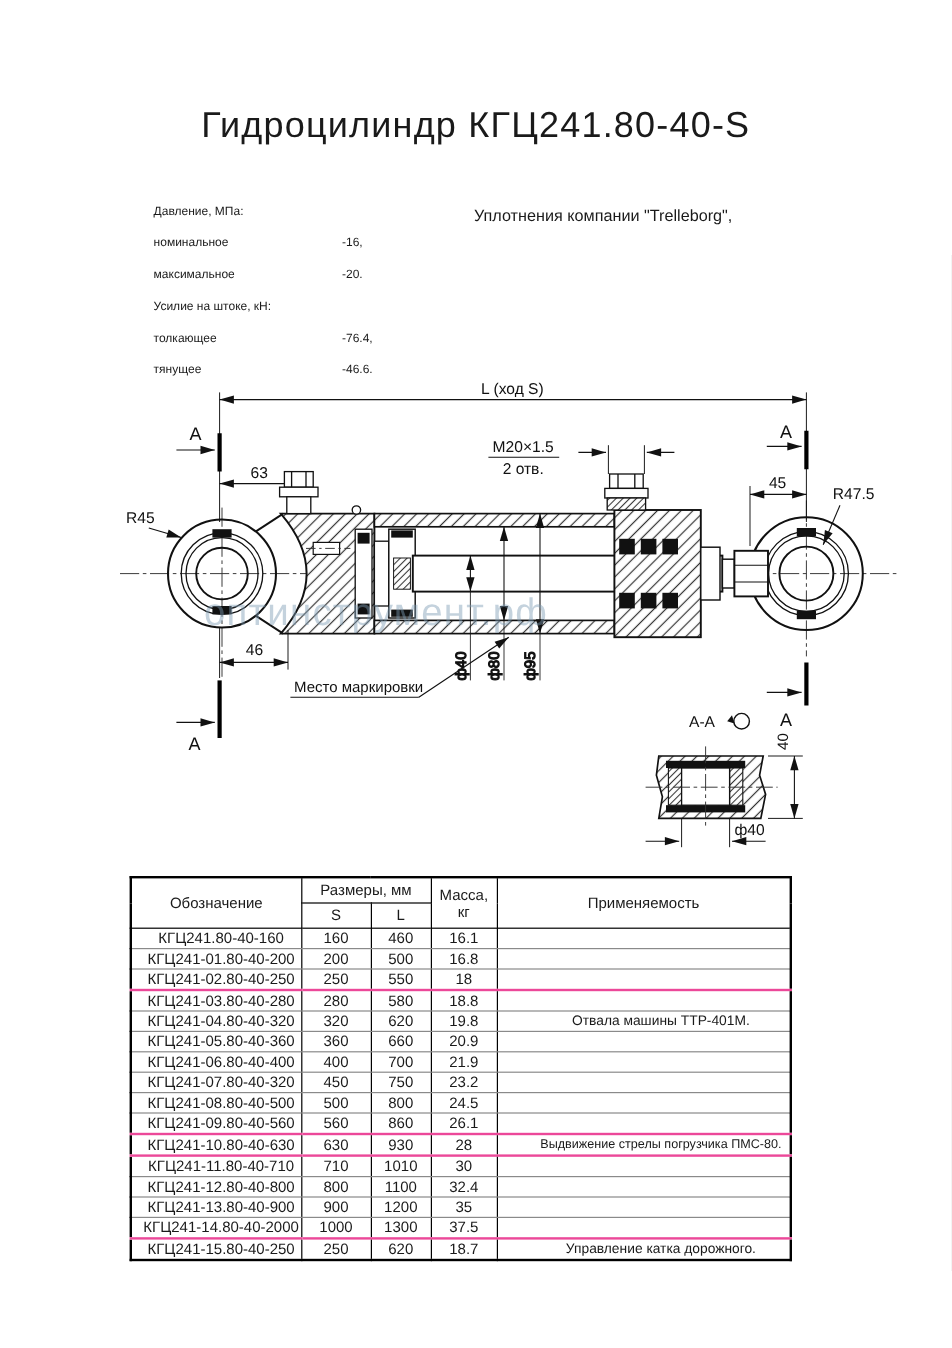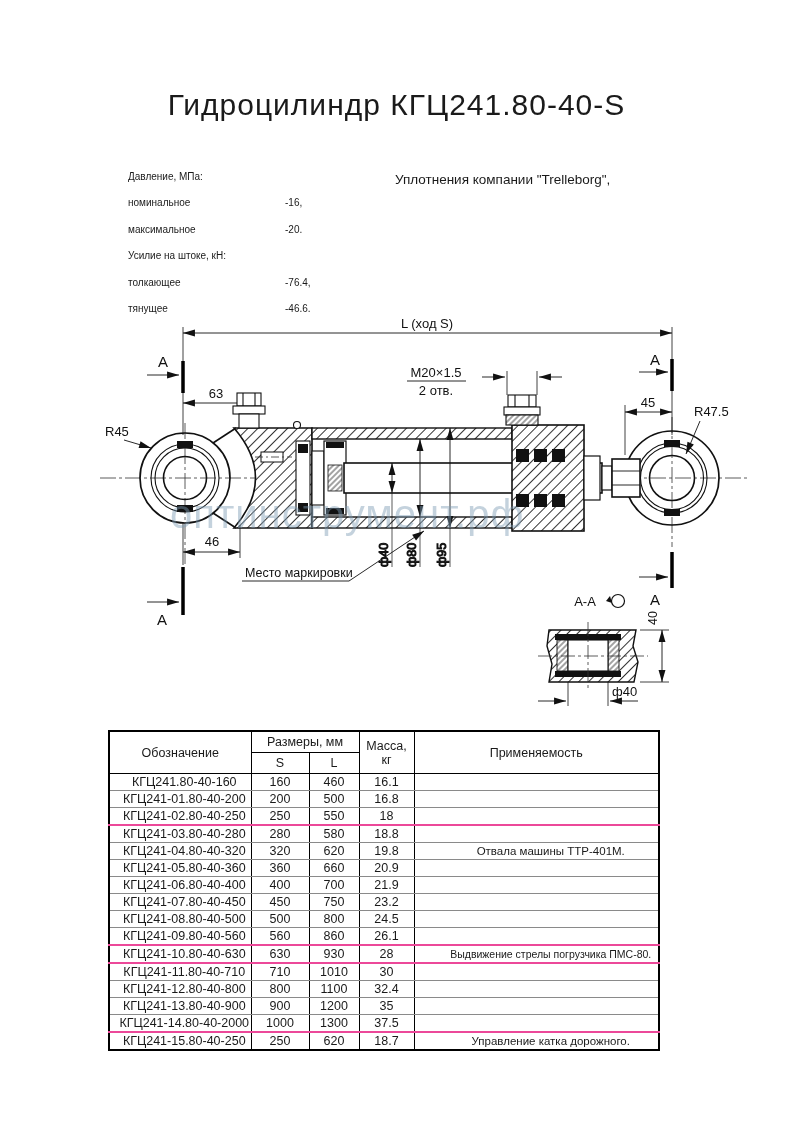--- a/index.html
+++ b/index.html
@@ -4,21 +4,21 @@
 <style>
   html,body{margin:0;padding:0;background:#e8e8e8;}
   .page{position:relative;width:793px;height:1123px;background:#ffffff;margin:0 auto;
         font-family:"Liberation Sans",sans-serif;color:#1a1a1a;overflow:hidden;}
   .title{position:absolute;left:0;top:88px;width:100%;text-align:center;
          font-size:30px;letter-spacing:1px;font-weight:400;}
   .specs{position:absolute;left:88px;top:163px;width:300px;font-size:10px;margin-left:40px;}
   .spec-line{display:flex;height:26.5px;align-items:center;}
   .spec-line .lbl{width:157px;}
   .notes{position:absolute;left:395px;top:166px;width:370px;font-size:13.5px;line-height:27px;}
-  .watermark{position:absolute;left:170px;top:492px;font-size:40px;letter-spacing:1px;
+  .watermark{position:absolute;left:170px;top:492px;font-size:32px;letter-spacing:1px;
              color:rgba(125,155,180,0.45);z-index:5;pointer-events:none;white-space:nowrap;}
   svg.drawing{position:absolute;left:0;top:315px;}
   svg text{font-family:"Liberation Sans",sans-serif;fill:#111;}
   .dimtxt{font-size:13px;}
   .dimtxt-s{font-size:12.5px;}
   .sectxt{font-size:15px;}
 
   table.sizes{position:absolute;left:108px;top:730px;width:550px;border-collapse:collapse;
               font-size:12.5px;table-layout:fixed;}
   table.sizes th,table.sizes td{border:1px solid #000;padding:0;font-weight:400;
@@ -349,21 +349,21 @@
           <td class="usage"></td>
         </tr>
         <tr>
           <td class="desig">КГЦ241-06.80-40-400</td>
           <td class="num">400</td>
           <td class="num">700</td>
           <td class="num">21.9</td>
           <td class="usage"></td>
         </tr>
         <tr>
-          <td class="desig">КГЦ241-07.80-40-450</td>
+          <td class="desig">КГЦ241-07.80-40-320</td>
           <td class="num">450</td>
           <td class="num">750</td>
           <td class="num">23.2</td>
           <td class="usage"></td>
         </tr>
         <tr>
           <td class="desig">КГЦ241-08.80-40-500</td>
           <td class="num">500</td>
           <td class="num">800</td>
           <td class="num">24.5</td>

